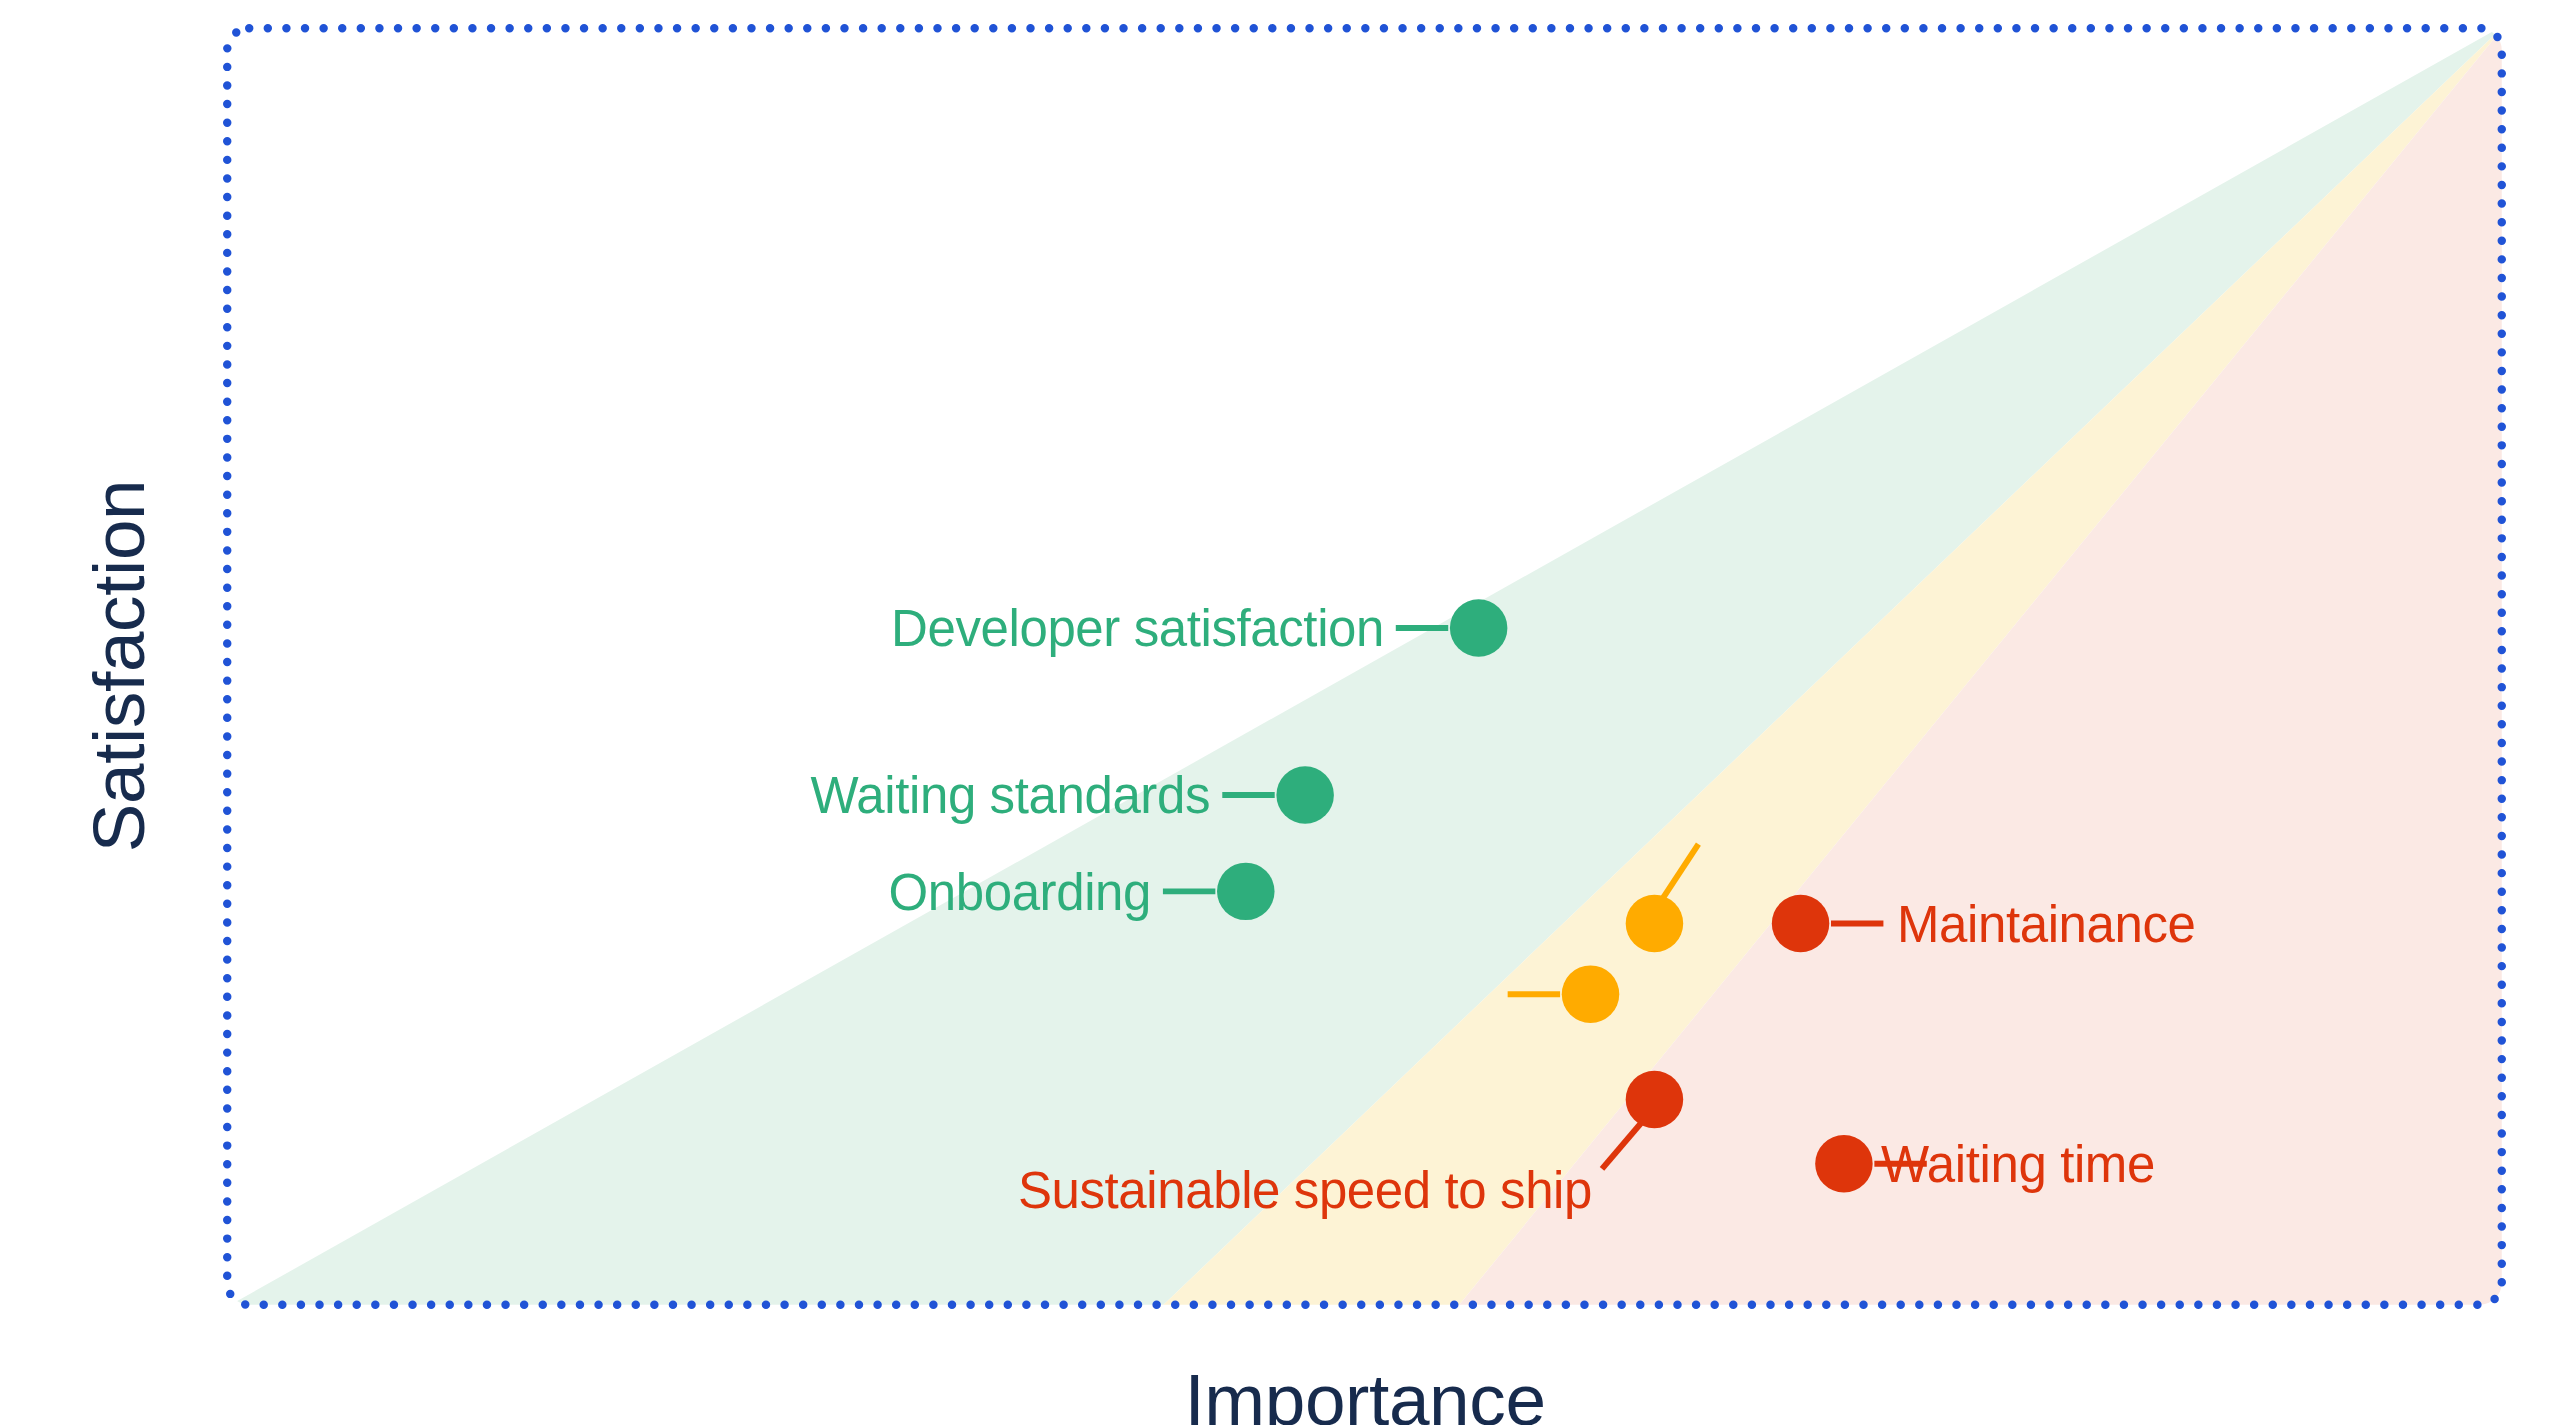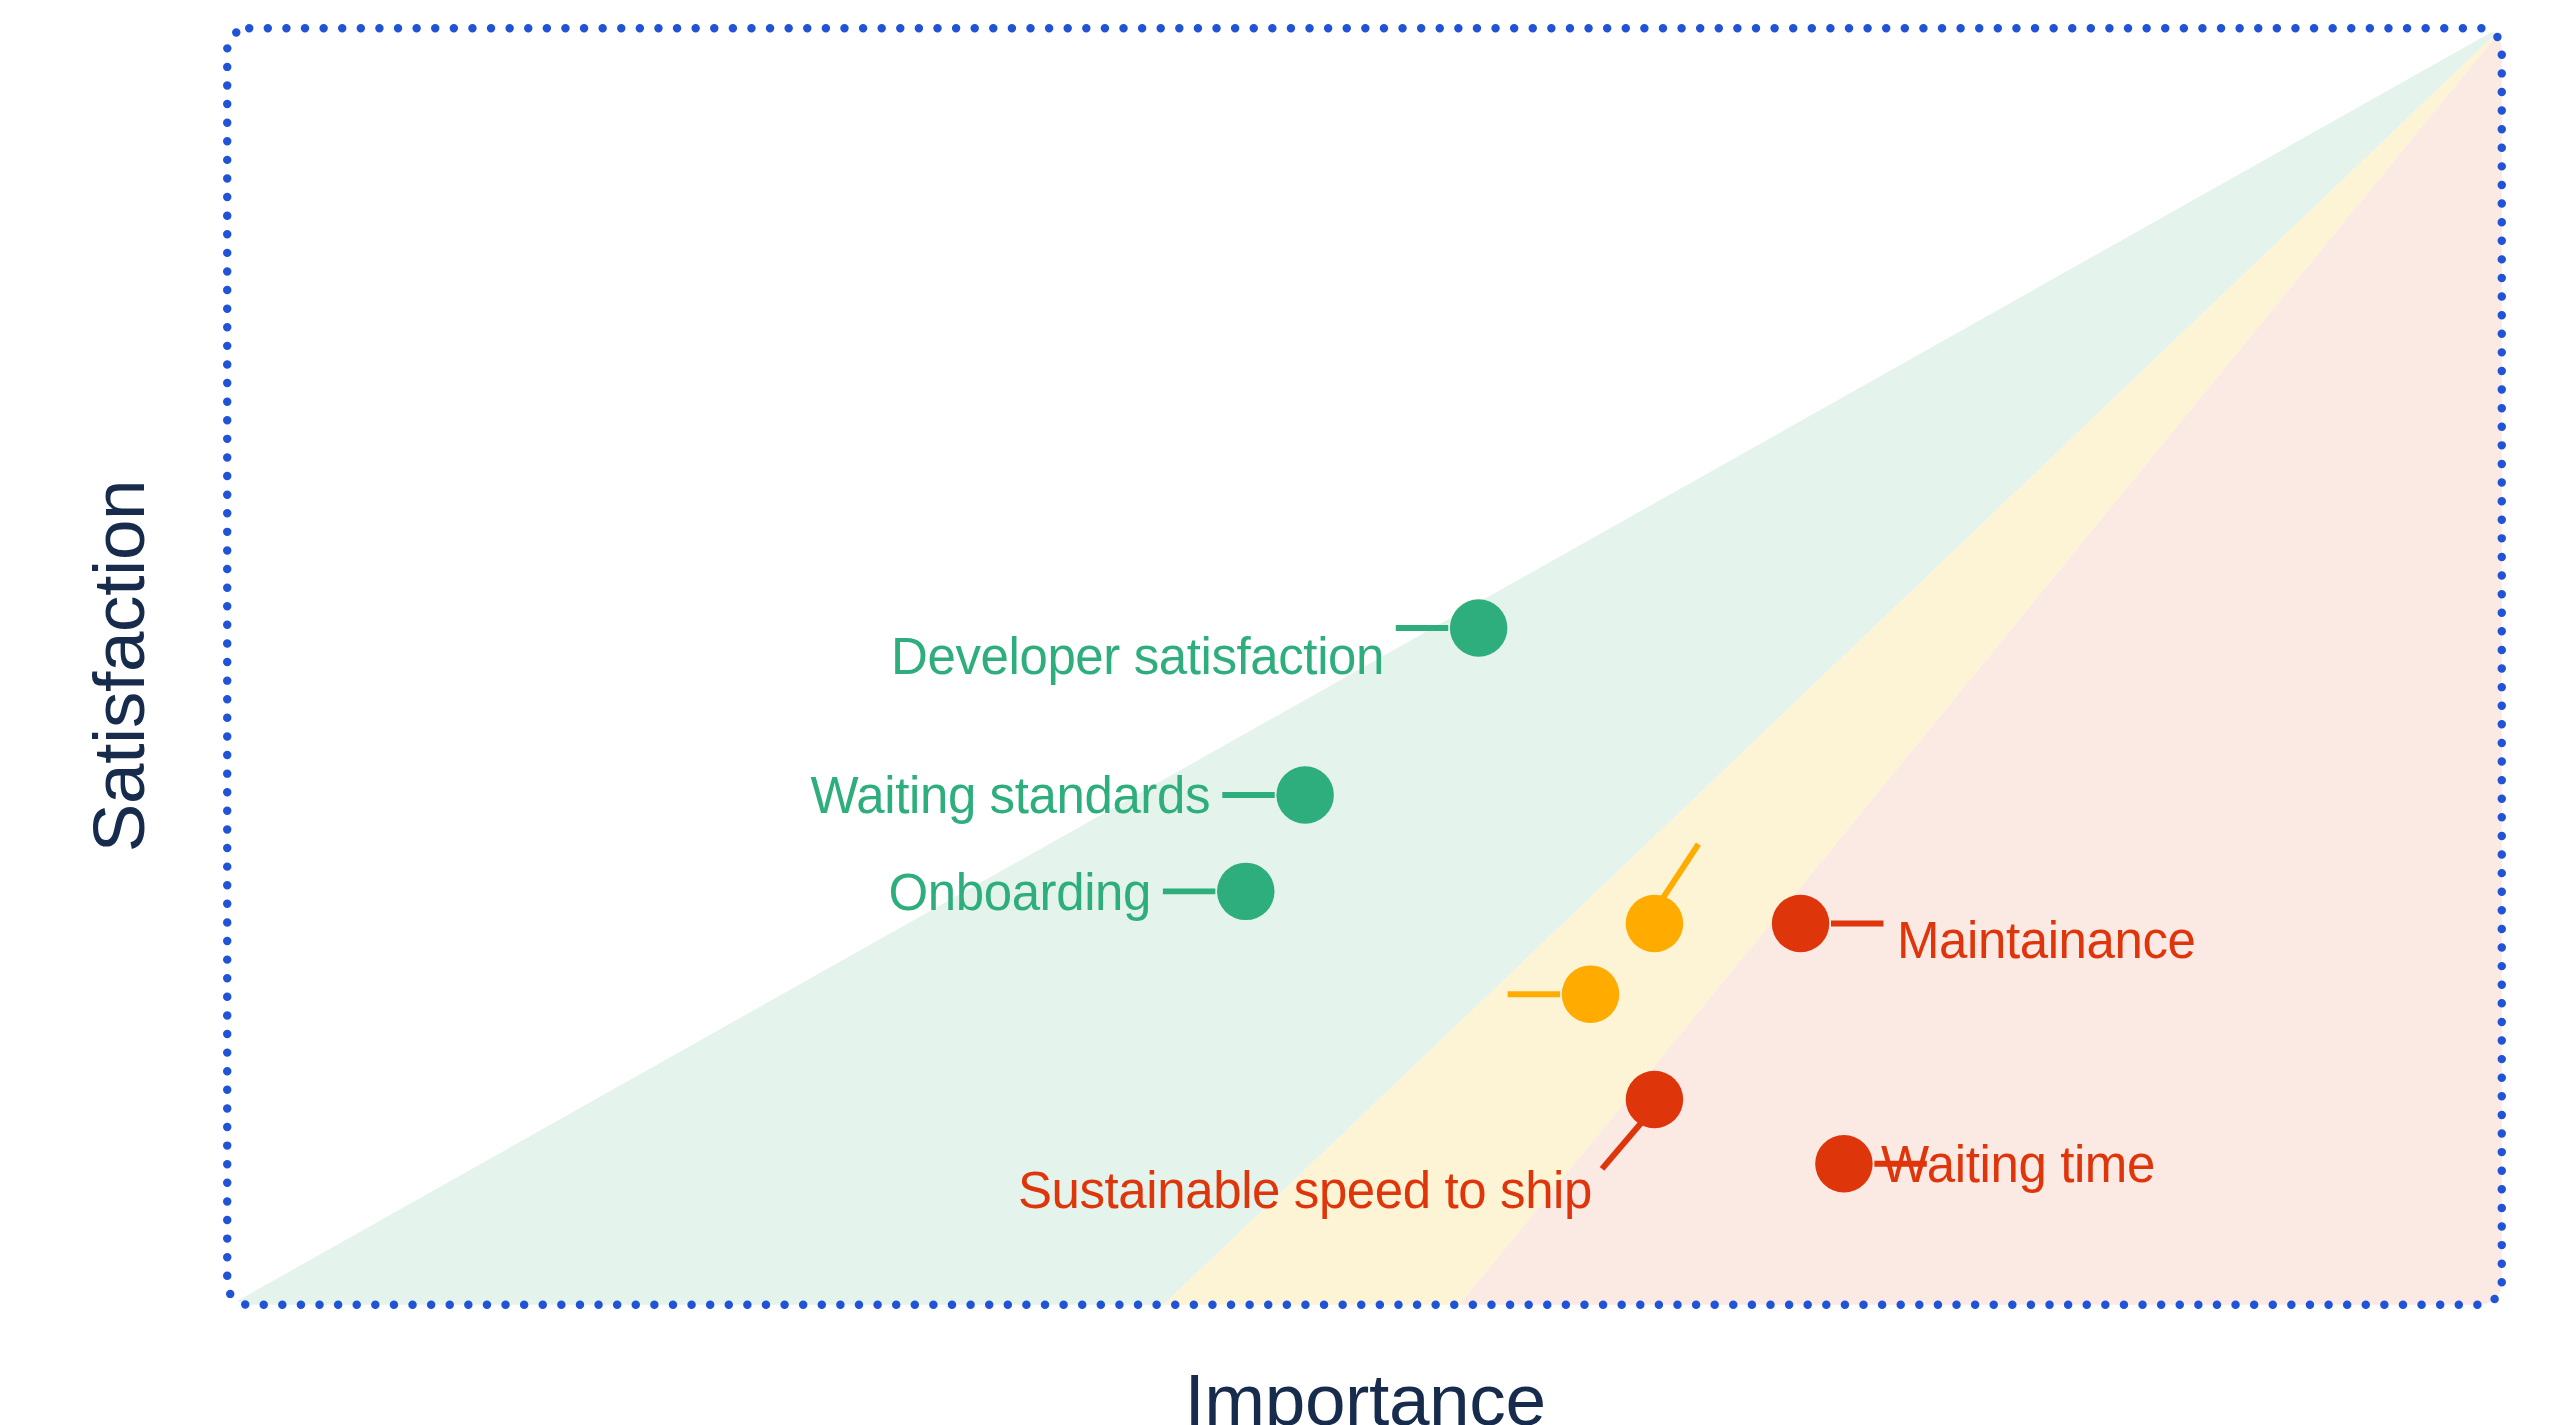--- a/index.html
+++ b/index.html
@@ -89,24 +89,24 @@
           <line x1="1901.6999999999998" y1="1064" x2="1963.6999999999998" y2="1064" stroke="#DE350B" stroke-width="7"></line>
           <circle cx="1865.6999999999998" cy="1064" r="34" fill="#DE350B"></circle>
           <line x1="1630.9" y1="1354.24" x2="1676.9" y2="1300.24" stroke="#DE350B" stroke-width="7"></line>
           <circle cx="1692.9" cy="1272.24" r="34" fill="#DE350B"></circle>
           <line x1="1953" y1="1348.24" x2="2015" y2="1348.24" stroke="#DE350B" stroke-width="7"></line>
           <circle cx="1917" cy="1348.24" r="34" fill="#DE350B"></circle>
         </g>
       <rect id="frame-rect" fill="none" x="5" y="5" width="2690" height="1510" rx="26" ry="26" stroke="#2053D6" stroke-width="10" stroke-linecap="round" stroke-dasharray="0 22"></rect>
     </svg>
     <div class="labels-layer" id="labels-layer">
-        <div class="pt-label" style="color: rgb(46, 174, 124); transform: translateY(-50%); right: 1122px; top: 604px; margin-top: 28px;">Developer satisfaction</div>
+        <div class="pt-label" style="color: rgb(46, 174, 124); transform: translateY(-50%); right: 1122px; top: 604px;">Developer satisfaction</div>
         <div class="pt-label" style="color: rgb(46, 174, 124); transform: translateY(-50%); right: 1296px; top: 771px;">Waiting standards</div>
         <div class="pt-label" style="color: rgb(46, 174, 124); transform: translateY(-50%); right: 1355px; top: 868px; text-align: center;">Onboarding</div>
-        <div class="pt-label" style="color: rgb(222, 53, 11); transform: translateY(-50%); left: 1674px; top: 900px; margin-top: 16px;">Maintainance</div>
+        <div class="pt-label" style="color: rgb(222, 53, 11); transform: translateY(-50%); left: 1674px; top: 900px;">Maintainance</div>
         <div class="pt-label" style="color: rgb(222, 53, 11); transform: translateY(-50%); right: 914px; top: 1166px;">Sustainable speed to ship</div>
         <div class="pt-label" style="color: rgb(222, 53, 11); transform: translateY(-50%); left: 1658px; top: 1140px;">Waiting time</div>
       </div>
   </div>
 
   <div class="axis-label x-axis" style="color: rgb(23, 43, 77);">Importance</div>
 </div>
 
 
 </body></html>

